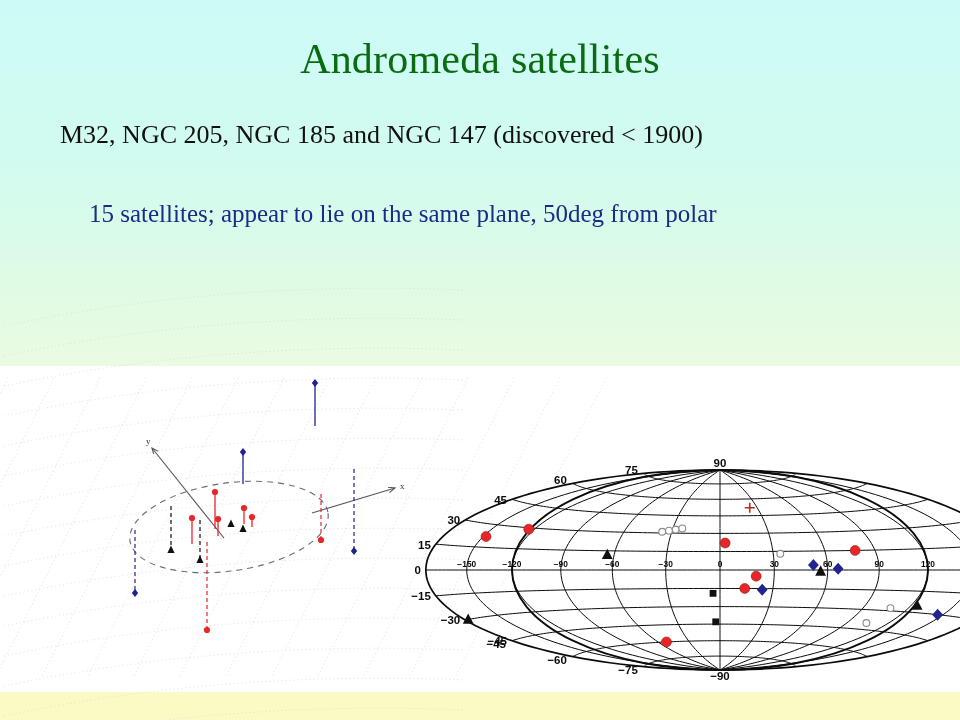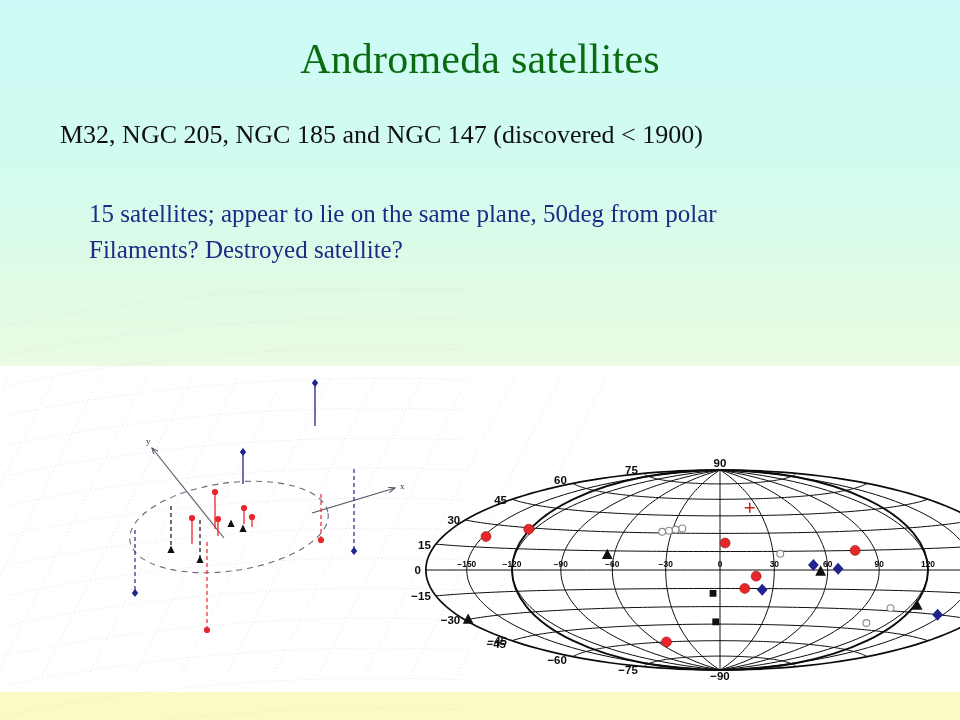--- a/index.html
+++ b/index.html
@@ -104,21 +104,20 @@
   <div class="bg-top"></div>
   <div class="bg-plot"></div>
   <div class="bg-bottom"></div>
 
   <div class="slide-title">Andromeda satellites</div>
 
   <div class="subtitle">M32, NGC 205, NGC 185 and NGC 147 (discovered &lt; 1900)</div>
 
   <div class="bodytext">
     <div>15 satellites; appear to lie on the same plane, 50deg from polar</div>
-    <div>Filaments? Destroyed satellite?</div>
   </div>
 
   <div class="fig" id="fig-3d">
     <svg id="svg3d" width="430" height="312" viewBox="0 0 430 312">
         <g>
           <g stroke="#c9c9dd" stroke-width="0.7" stroke-dasharray="1 3" fill="none" opacity="0.85">
             <line x1="-246" y1="6" x2="-396" y2="304"></line>
             <line x1="-200" y1="6" x2="-350" y2="304"></line>
             <line x1="-154" y1="6" x2="-304" y2="304"></line>
             <line x1="-108" y1="6" x2="-258" y2="304"></line>

